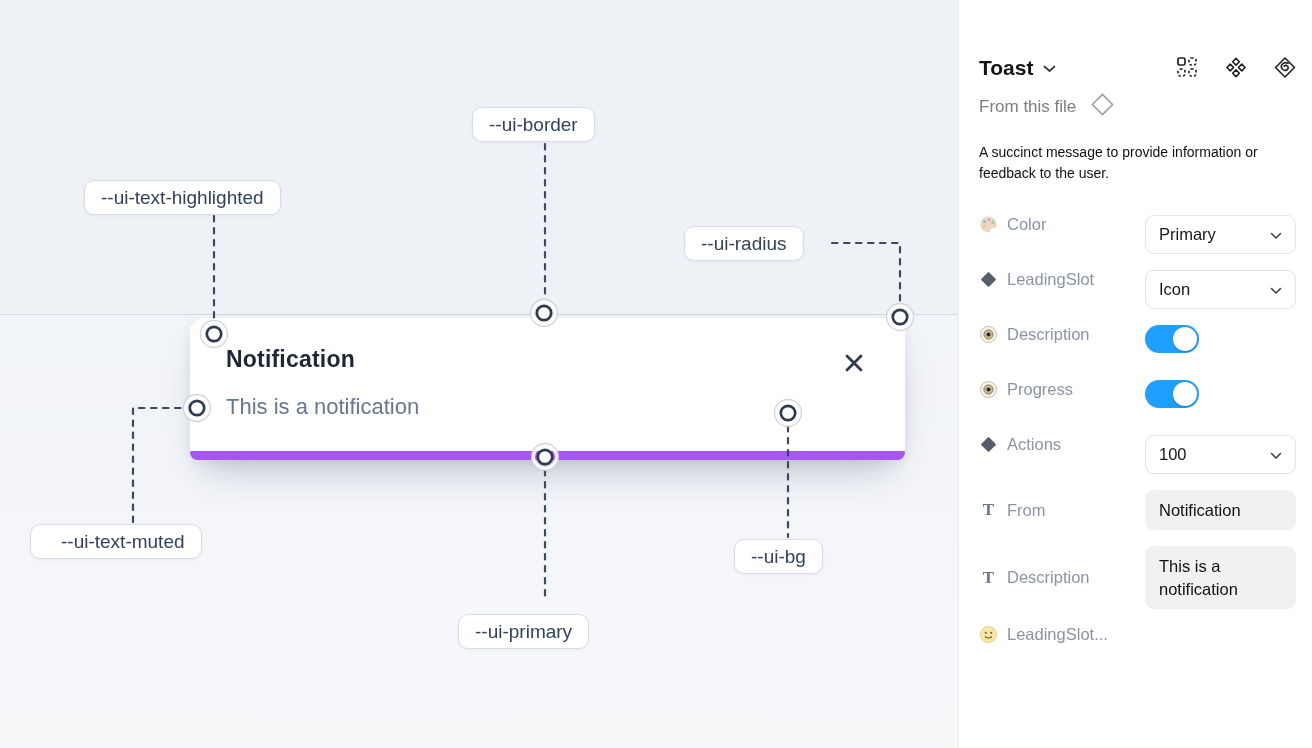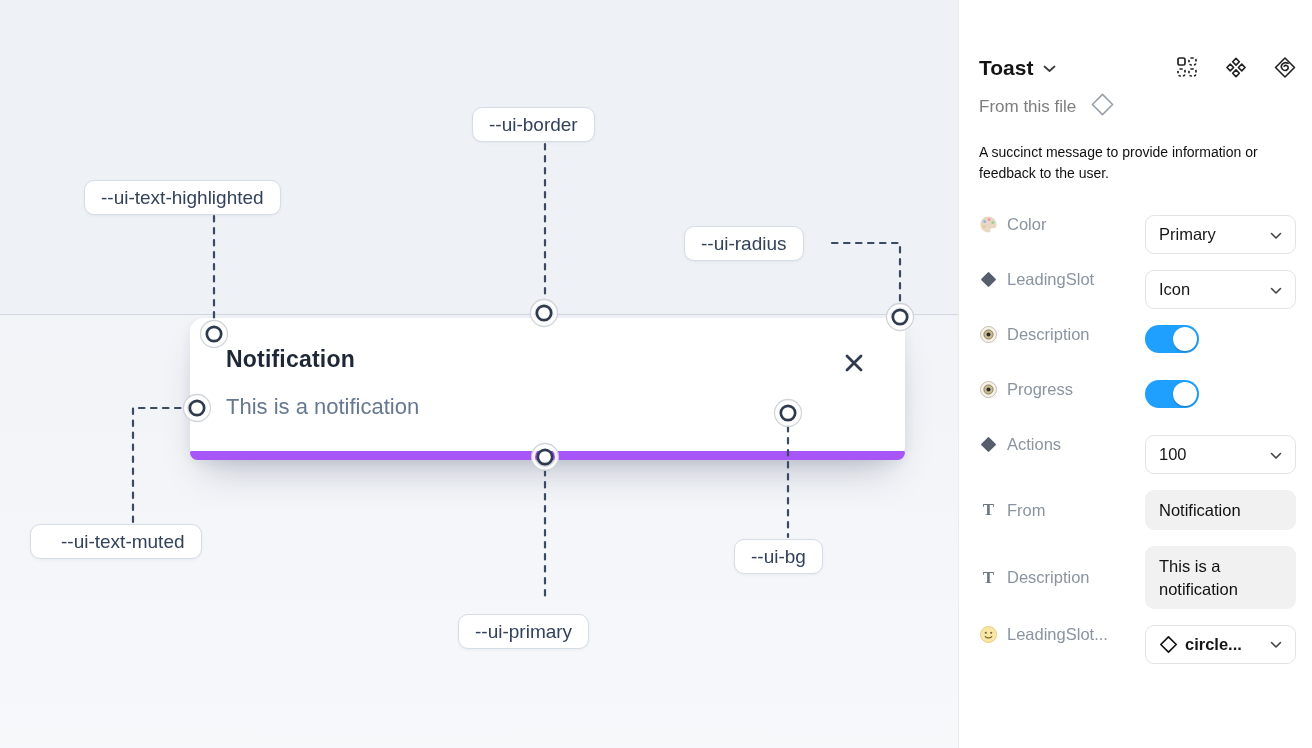--- a/index.html
+++ b/index.html
@@ -310,30 +310,17 @@
           <span class="row-icon">
             <svg width="19" height="19" viewBox="0 0 19 19">
               <circle cx="9.5" cy="9.5" r="8" fill="#FAE7A6" stroke="#E8CF7E" stroke-width="1"></circle>
               <circle cx="6.8" cy="7.8" r="1.1" fill="#7A6A3A"></circle>
               <circle cx="12.2" cy="7.8" r="1.1" fill="#7A6A3A"></circle>
               <path d="M6.3 11.6 C 7.6 13.4, 11.4 13.4, 12.7 11.6" stroke="#7A6A3A" stroke-width="1.2" fill="none" stroke-linecap="round"></path>
             </svg>
           </span>
           <span>LeadingSlot...</span>
         </div>
-        <div class="ctl select">
-          <span class="pre-icon">
-            <svg width="19" height="19" viewBox="0 0 19 19" fill="none">
-              <path d="M9.5 1.8 L17.2 9.5 L9.5 17.2 L1.8 9.5 Z" stroke="#161616" stroke-width="1.7" stroke-linejoin="round"></path>
-            </svg>
-          </span>
-          <span class="select-value" style="font-weight:700;">circle...</span>
-          <span>
-            <svg width="12" height="8" viewBox="0 0 12 8" fill="none">
-                <path d="M1.5 1.5 L6 6 L10.5 1.5" stroke="#444" stroke-width="1.6" stroke-linecap="round" stroke-linejoin="round"></path>
-              </svg>
-          </span>
-        </div>
       </div>
 
     </div>
   </div>
 </div>
 
 </body></html>

